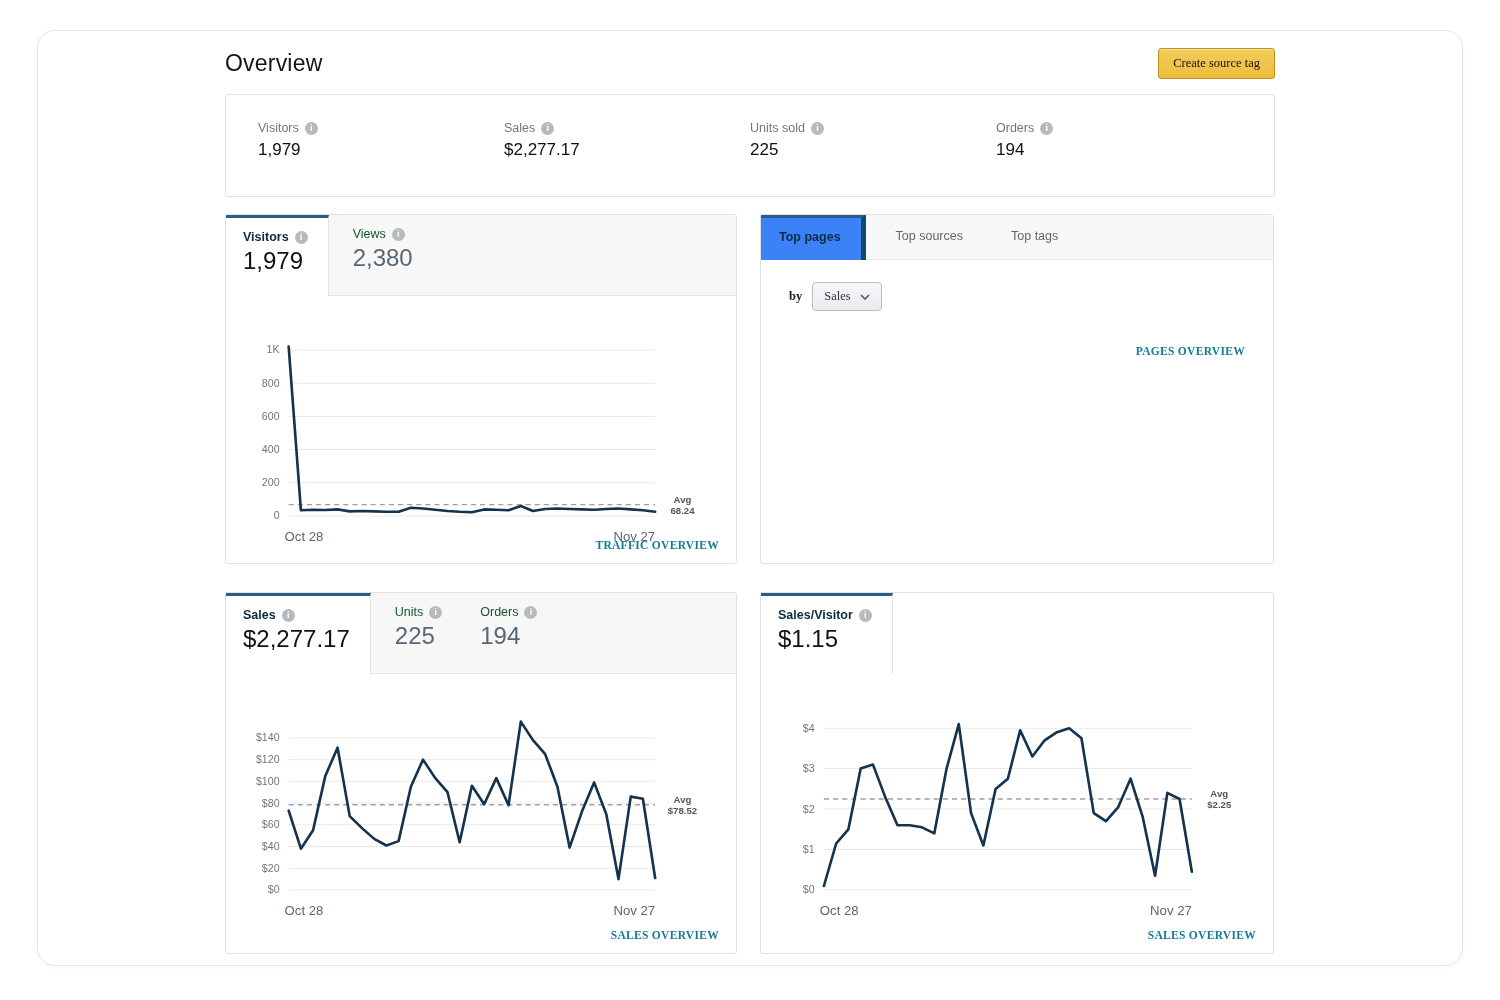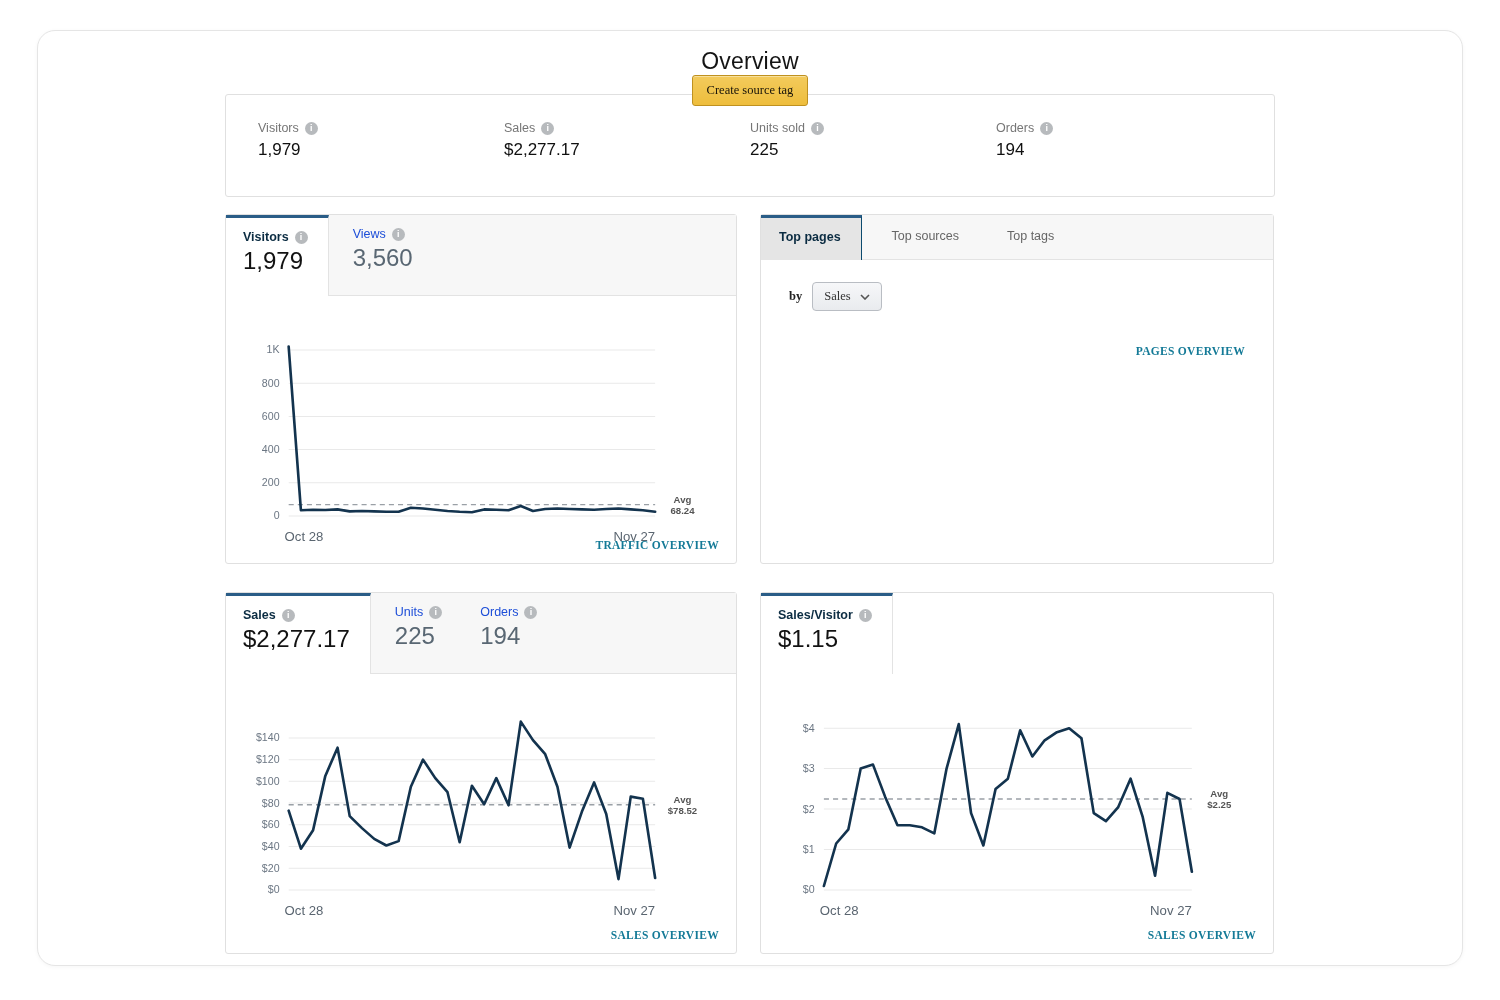--- a/index.html
+++ b/index.html
@@ -10,21 +10,21 @@
   }
   *{box-sizing:border-box;margin:0;padding:0;}
   html,body{width:1500px;height:1000px;background:#fff;font-family:"Liberation Sans","DejaVu Sans",sans-serif;}
   .page-card{
     position:absolute;left:37px;top:30px;width:1426px;height:936px;
     background:#fff;border:1px solid #e5e5e5;border-radius:18px;
     box-shadow:0 1px 4px rgba(0,0,0,.04);
   }
   .content{width:1050px;margin:0 auto;}
   
-  .page-header{display:flex;justify-content:space-between;align-items:center;margin-top:17px;height:30px;flex-direction:column;}
+  .page-header{display:flex;justify-content:space-between;align-items:center;margin-top:17px;height:30px;}
   .page-title{font-size:23px;font-weight:500;color:#141414;letter-spacing:.2px;}
   .gold-btn{
     font-family:Liberation Serif, serif;font-size:12.5px;color:#17130a;
     background:linear-gradient(to bottom,#f3cb5c,#eebd3c);
     border:1px solid #bf911f;border-radius:3px;
     padding:7px 14px;cursor:pointer;box-shadow:0 1px 0 rgba(255,255,255,.4) inset;
   }
   
   .stats-bar{
     margin-top:16px;border:1px solid var(--border);border-radius:3px;
@@ -43,28 +43,28 @@
   .grid{margin-top:17px;display:grid;grid-template-columns:512px 514px;column-gap:23px;row-gap:28px;}
   .panel{position:relative;background:#fff;border:1px solid var(--border);border-radius:3px;}
   .panel.h1{height:350px;}
   .panel.h2{height:362px;}
   
   .tabrow{display:flex;height:81px;align-items:stretch;}
   .mtab{padding:12px 20px 0 17px;cursor:pointer;}
   .mtab.active{background:#fff;border-top:3px solid var(--accent);border-right:1px solid #e3e3e3;}
   .mstrip{flex:1;background:#f7f7f7;border-bottom:1px solid #e3e3e3;display:flex;padding:12px 0 0 24px;gap:38px;}
   .mstrip .mtab{padding:0;}
-  .tab-label{font-size:12.5px;color:#1d4ed8;display:flex;align-items:center;gap:6px;white-space:nowrap;}
+  .tab-label{font-size:12.5px;color:#14532d;display:flex;align-items:center;gap:6px;white-space:nowrap;}
   .mtab.active .tab-label{color:#0b2c42;font-weight:bold;}
   .tab-value{font-size:24px;color:#596773;margin-top:3px;white-space:nowrap;}
   .mtab.active .tab-value{color:#121212;}
   
   .tabrow.small{height:45px;}
   .ttab{padding:14px 20px 0 18px;font-size:12.5px;color:#666;cursor:pointer;white-space:nowrap;}
-  .ttab.active{background:#e5e5e5;border-top:3px solid var(--accent);border-right:1px solid #0c4a6e;color:#0b2c42;font-weight:bold;padding-top:12px;}
+  .ttab.active{background:#3b82f6;border-top:3px solid var(--accent);border-right:5px solid #0c4a6e;color:#0b2c42;font-weight:bold;padding-top:12px;}
   .tstrip{flex:1;background:#f7f7f7;border-bottom:1px solid #e3e3e3;display:flex;padding:14px 0 0 30px;gap:48px;}
   .tstrip .ttab{padding:0;}
   
   .chart{margin:30px 10px 0 8px;height:236px;}
   .chart.tall{margin-top:26px;}
   .overview-link{
     position:absolute;right:17px;bottom:12px;
     font-size:11.5px;font-weight:bold;color:var(--teal);
     letter-spacing:.3px;text-decoration:none;cursor:pointer;font-family:Liberation Serif, serif;
   }
@@ -138,21 +138,21 @@
                 <i class="info"></i>
               </div>
             <div class="tab-value">1,979</div>
           </div>
           <div class="mstrip">
             <div class="mtab">
               <div class="tab-label">
                   <span>Views</span>
                   <i class="info"></i>
                 </div>
-              <div class="tab-value">3,560</div>
+              <div class="tab-value">2,380</div>
             </div>
           </div>
         </div>
         <div class="chart"><svg viewBox="0 0 486 236" width="100%" height="100%" preserveAspectRatio="none">
               <line x1="54" y1="190" x2="416" y2="190" stroke="#e9e9e9" stroke-width="1"></line>
               <text x="45" y="193.5" text-anchor="end" font-size="10.5" fill="#6b7683">0</text>
               <line x1="54" y1="156.79245283018867" x2="416" y2="156.79245283018867" stroke="#e9e9e9" stroke-width="1"></line>
               <text x="45" y="160.29245283018867" text-anchor="end" font-size="10.5" fill="#6b7683">200</text>
               <line x1="54" y1="123.58490566037736" x2="416" y2="123.58490566037736" stroke="#e9e9e9" stroke-width="1"></line>
               <text x="45" y="127.08490566037736" text-anchor="end" font-size="10.5" fill="#6b7683">400</text>

